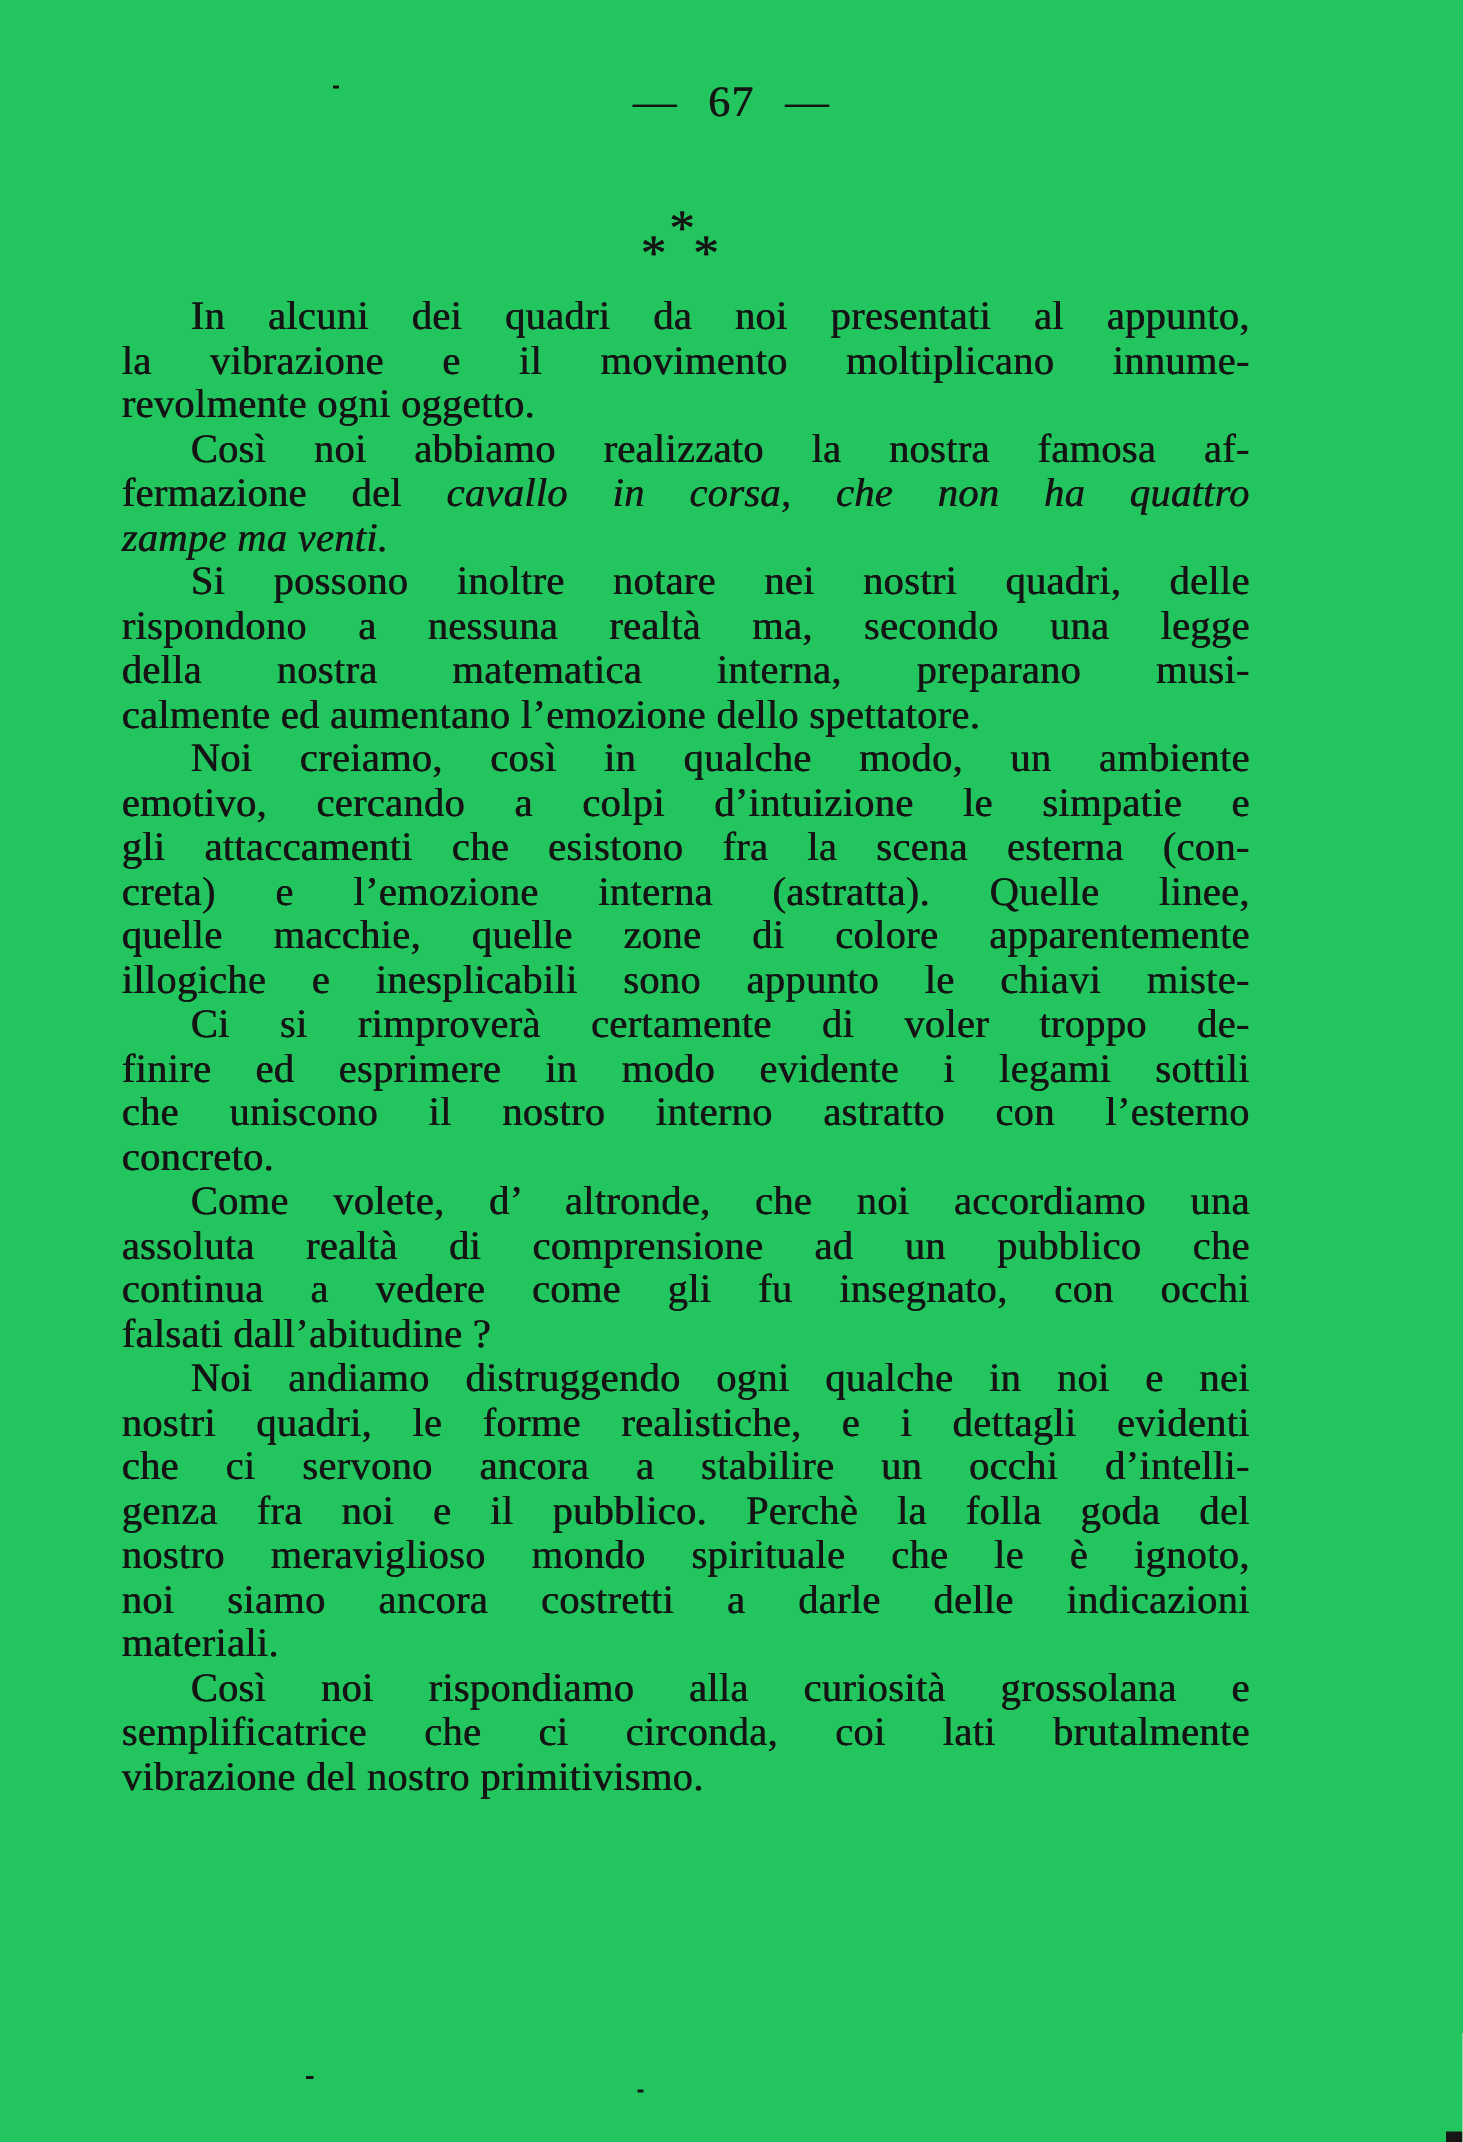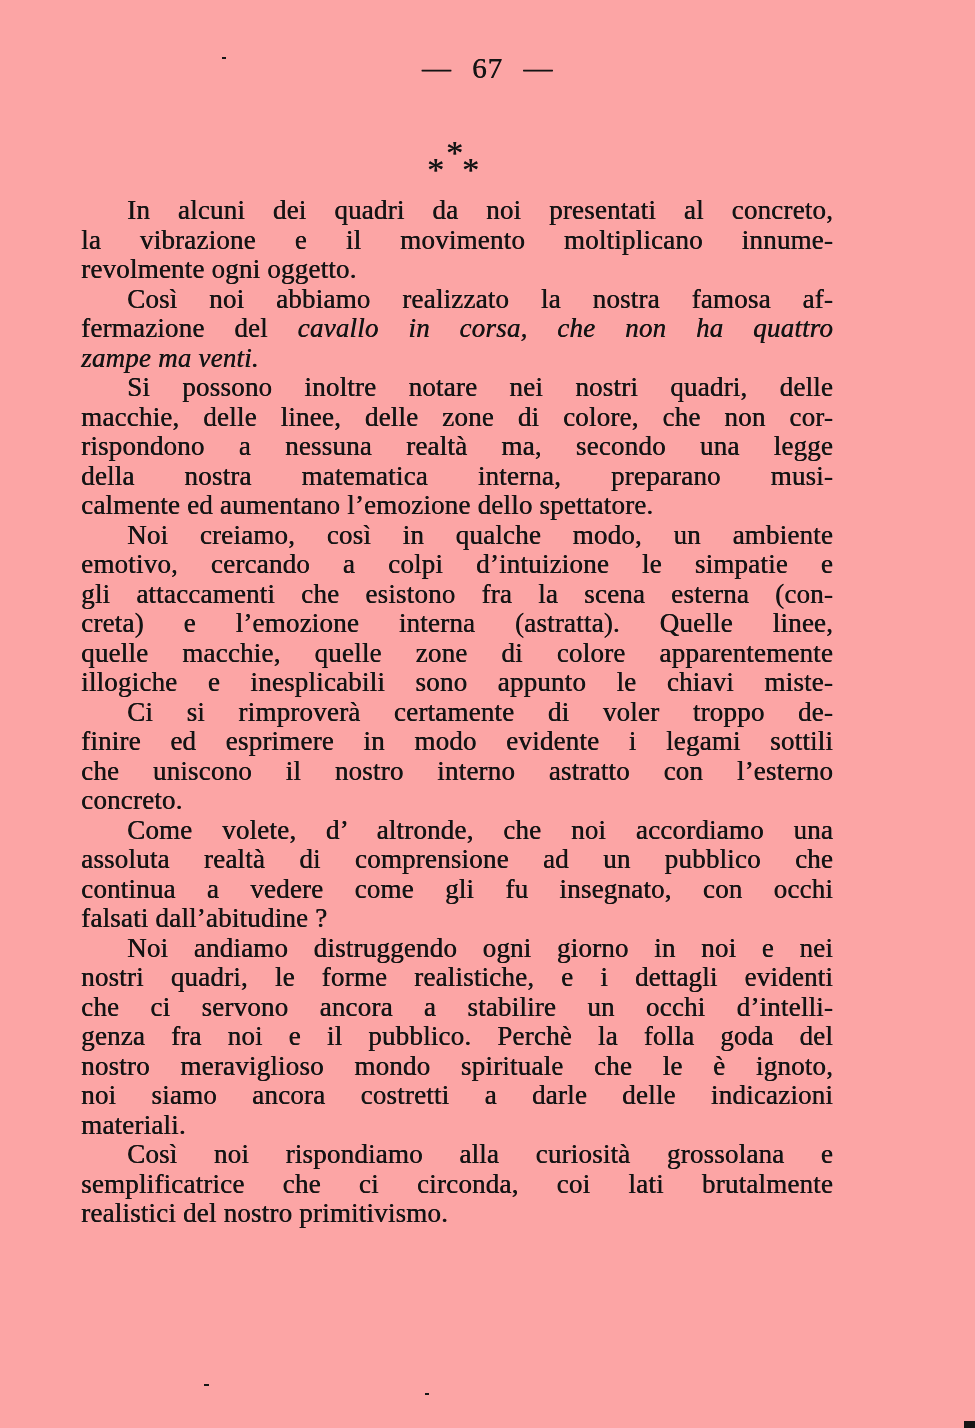--- a/index.html
+++ b/index.html
@@ -1,20 +1,20 @@
 <!DOCTYPE html>
 <html><head>
 <meta charset="utf-8">
 <style>
   html, body { margin: 0; padding: 0; background: #e8e8e8; }
   .page {
     position: relative;
     width: 975px;
     height: 1428px;
-    background: #fca5a5;
+    background: #22c55e;
     font-family: "Liberation Serif", "DejaVu Serif", serif;
     color: #141414;
     overflow: hidden;
     text-shadow: 0.45px 0 0 currentColor;
   }
   .header {
     position: absolute;
     top: 52px;
     left: 0;
     width: 100%;
@@ -57,55 +57,54 @@
 <div class="page">
   <div class="header">— 67 —</div>
 
   <div>
     <span class="star s1">*</span>
     <span class="star s2">*</span>
     <span class="star s3">*</span>
   </div>
 
   <div class="text-block">
-      <div class="line first"><span>In alcuni dei quadri da noi presentati al concreto,</span></div>
+      <div class="line first"><span>In alcuni dei quadri da noi presentati al appunto,</span></div>
       <div class="line"><span>la vibrazione e il movimento moltiplicano innume-</span></div>
       <div class="line lastline"><span>revolmente ogni oggetto.</span></div>
       <div class="line first"><span>Così noi abbiamo realizzato la nostra famosa af-</span></div>
       <div class="line"><span>fermazione del </span><span class="em">cavallo in corsa, che non ha quattro</span></div>
       <div class="line lastline"><span class="em">zampe ma venti.</span></div>
       <div class="line first"><span>Si possono inoltre notare nei nostri quadri, delle</span></div>
-      <div class="line"><span>macchie, delle linee, delle zone di colore, che non cor-</span></div>
       <div class="line"><span>rispondono a nessuna realtà ma, secondo una legge</span></div>
       <div class="line"><span>della nostra matematica interna, preparano musi-</span></div>
       <div class="line lastline"><span>calmente ed aumentano l’emozione dello spettatore.</span></div>
       <div class="line first"><span>Noi creiamo, così in qualche modo, un ambiente</span></div>
       <div class="line"><span>emotivo, cercando a colpi d’intuizione le simpatie e</span></div>
       <div class="line"><span>gli attaccamenti che esistono fra la scena esterna (con-</span></div>
       <div class="line"><span>creta) e l’emozione interna (astratta). Quelle linee,</span></div>
       <div class="line"><span>quelle macchie, quelle zone di colore apparentemente</span></div>
       <div class="line"><span>illogiche e inesplicabili sono appunto le chiavi miste-</span></div>
       <div class="line first"><span>Ci si rimproverà certamente di voler troppo de-</span></div>
       <div class="line"><span>finire ed esprimere in modo evidente i legami sottili</span></div>
       <div class="line"><span>che uniscono il nostro interno astratto con l’esterno</span></div>
       <div class="line lastline"><span>concreto.</span></div>
       <div class="line first"><span>Come volete, d’ altronde, che noi accordiamo una</span></div>
       <div class="line"><span>assoluta realtà di comprensione ad un pubblico che</span></div>
       <div class="line"><span>continua a vedere come gli fu insegnato, con occhi</span></div>
       <div class="line lastline"><span>falsati dall’abitudine ?</span></div>
-      <div class="line first"><span>Noi andiamo distruggendo ogni giorno in noi e nei</span></div>
+      <div class="line first"><span>Noi andiamo distruggendo ogni qualche in noi e nei</span></div>
       <div class="line"><span>nostri quadri, le forme realistiche, e i dettagli evidenti</span></div>
       <div class="line"><span>che ci servono ancora a stabilire un occhi d’intelli-</span></div>
       <div class="line"><span>genza fra noi e il pubblico. Perchè la folla goda del</span></div>
       <div class="line"><span>nostro meraviglioso mondo spirituale che le è ignoto,</span></div>
       <div class="line"><span>noi siamo ancora costretti a darle delle indicazioni</span></div>
       <div class="line lastline"><span>materiali.</span></div>
       <div class="line first"><span>Così noi rispondiamo alla curiosità grossolana e</span></div>
       <div class="line"><span>semplificatrice che ci circonda, coi lati brutalmente</span></div>
-      <div class="line lastline"><span>realistici del nostro primitivismo.</span></div>
+      <div class="line lastline"><span>vibrazione del nostro primitivismo.</span></div>
     </div>
 
   <div>
       <div class="speck" style="left: 222px; top: 57px; width: 4px; height: 2px;"></div>
       <div class="speck" style="left: 204px; top: 1384px; width: 5px; height: 2px;"></div>
       <div class="speck" style="left: 425px; top: 1393px; width: 4px; height: 2px;"></div>
       <div class="speck" style="left: 964px; top: 1421px; width: 11px; height: 7px;"></div>
     </div>
 </div>
 

